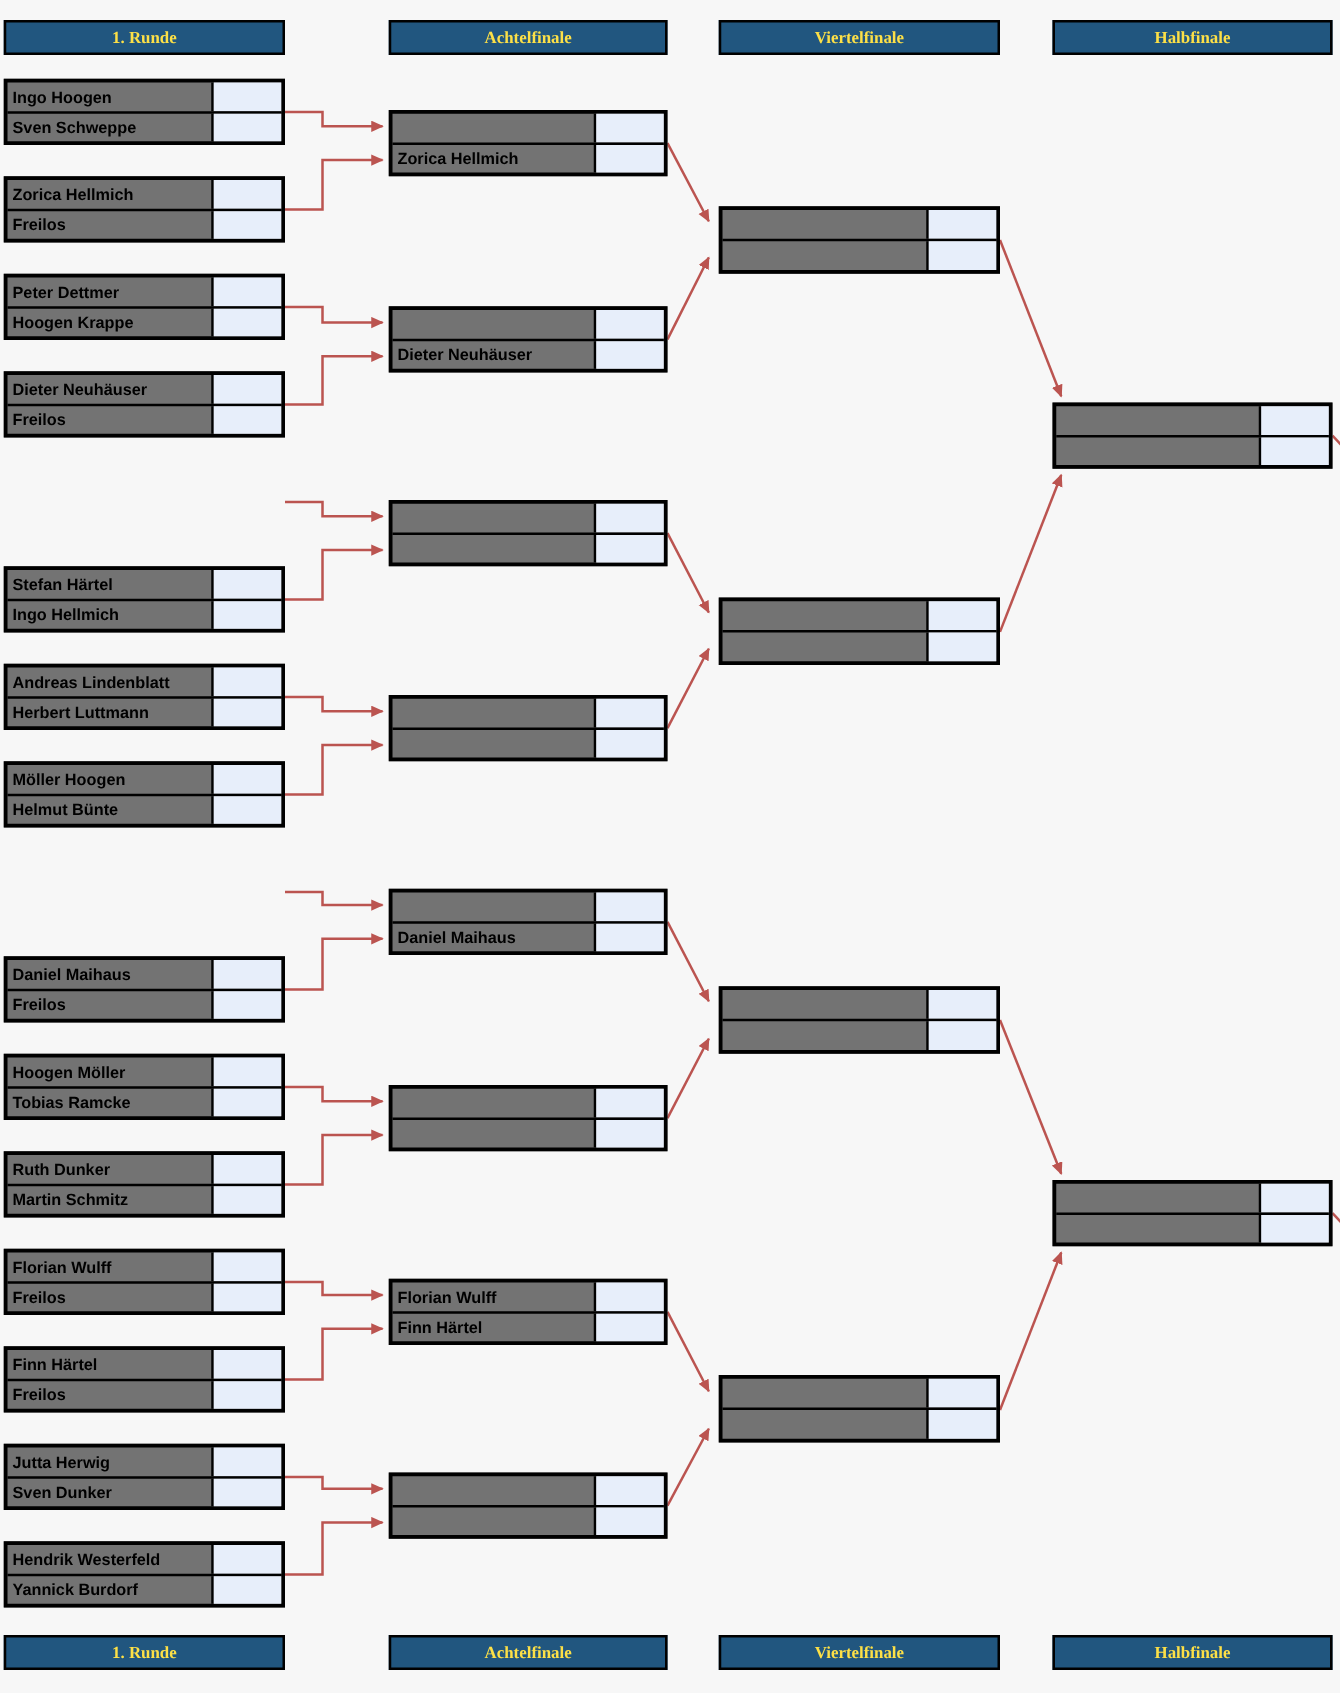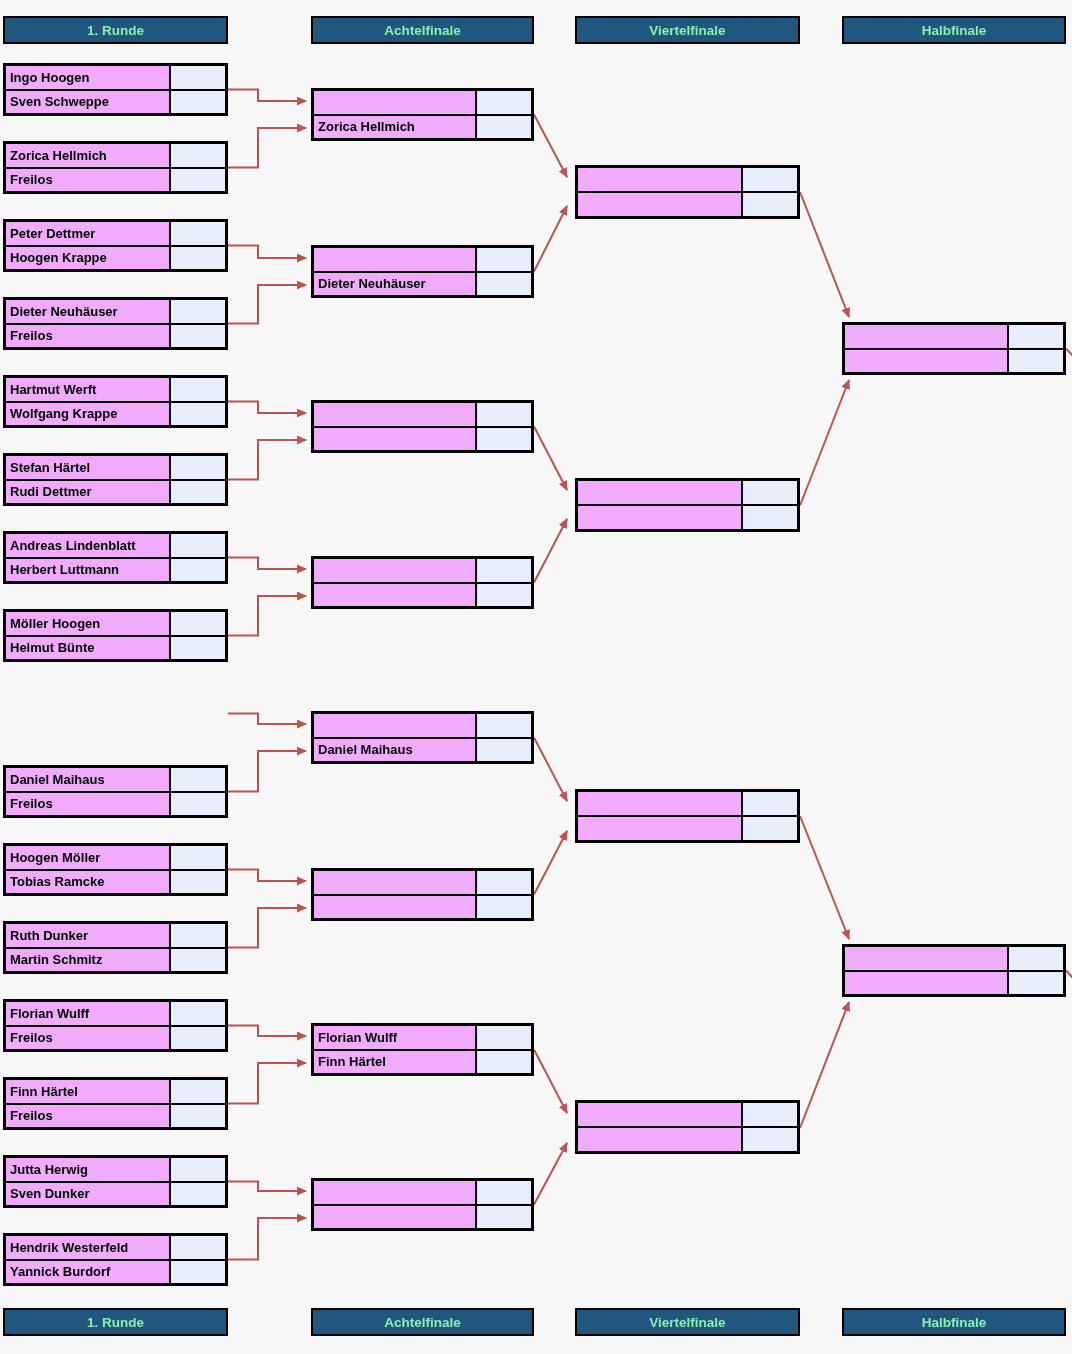--- a/index.html
+++ b/index.html
@@ -1,22 +1,22 @@
 <!DOCTYPE html>
 <html><head>
 <meta charset="utf-8">
 <style>
   html,body{margin:0;padding:0;}
   body{background:#f7f7f7;font-family:"Liberation Sans",sans-serif;}
   .canvas{position:relative;width:1072px;height:1354px;background:#f7f7f7;overflow:hidden;}
   .arrows{position:absolute;left:0;top:0;width:1072px;height:1354px;pointer-events:none;}
   .hdr{position:absolute;height:28px;box-sizing:border-box;border:2px solid #000;
-       background:#21567f;color:#86efac;font-size:13.5px;font-weight:bold;
-       display:flex;align-items:center;justify-content:center;}
-  .match{position:absolute;box-sizing:border-box;border:3px solid #000;background:#f0abfc;
+       background:#21567f;color:#fde047;font-size:13.5px;font-weight:bold;
+       display:flex;align-items:center;justify-content:center;font-family:Liberation Serif, serif;}
+  .match{position:absolute;box-sizing:border-box;border:3px solid #000;background:#737373;
          display:flex;flex-direction:column;}
   .row{flex:1;display:flex;min-height:0;}
   .row.bot{border-top:2px solid #000;}
   .cell{box-sizing:border-box;}
   .name{flex:1;border-right:2px solid #000;display:flex;align-items:center;
         padding-left:4px;font-size:13px;font-weight:bold;color:#000;
         white-space:nowrap;overflow:hidden;}
   .score{width:54px;background:#e7eefa;display:flex;align-items:center;justify-content:center;
          font-size:13px;font-weight:bold;color:#000;}
   .w-r1{left:3px;width:225px;height:53px;}
@@ -111,37 +111,27 @@
   <div class="match w-r1" style="top:297px">
     <div class="row top">
         <div class="cell name">Dieter Neuhäuser</div>
         <div class="cell score"></div>
       </div>
     <div class="row bot">
         <div class="cell name">Freilos</div>
         <div class="cell score"></div>
       </div>
   </div>
-  <div class="match w-r1" style="top:375px">
-    <div class="row top">
-        <div class="cell name">Hartmut Werft</div>
-        <div class="cell score"></div>
-      </div>
-    <div class="row bot">
-        <div class="cell name">Wolfgang Krappe</div>
-        <div class="cell score"></div>
-      </div>
-  </div>
   <div class="match w-r1" style="top:453px">
     <div class="row top">
         <div class="cell name">Stefan Härtel</div>
         <div class="cell score"></div>
       </div>
     <div class="row bot">
-        <div class="cell name">Rudi Dettmer</div>
+        <div class="cell name">Ingo Hellmich</div>
         <div class="cell score"></div>
       </div>
   </div>
   <div class="match w-r1" style="top:531px">
     <div class="row top">
         <div class="cell name">Andreas Lindenblatt</div>
         <div class="cell score"></div>
       </div>
     <div class="row bot">
         <div class="cell name">Herbert Luttmann</div>

